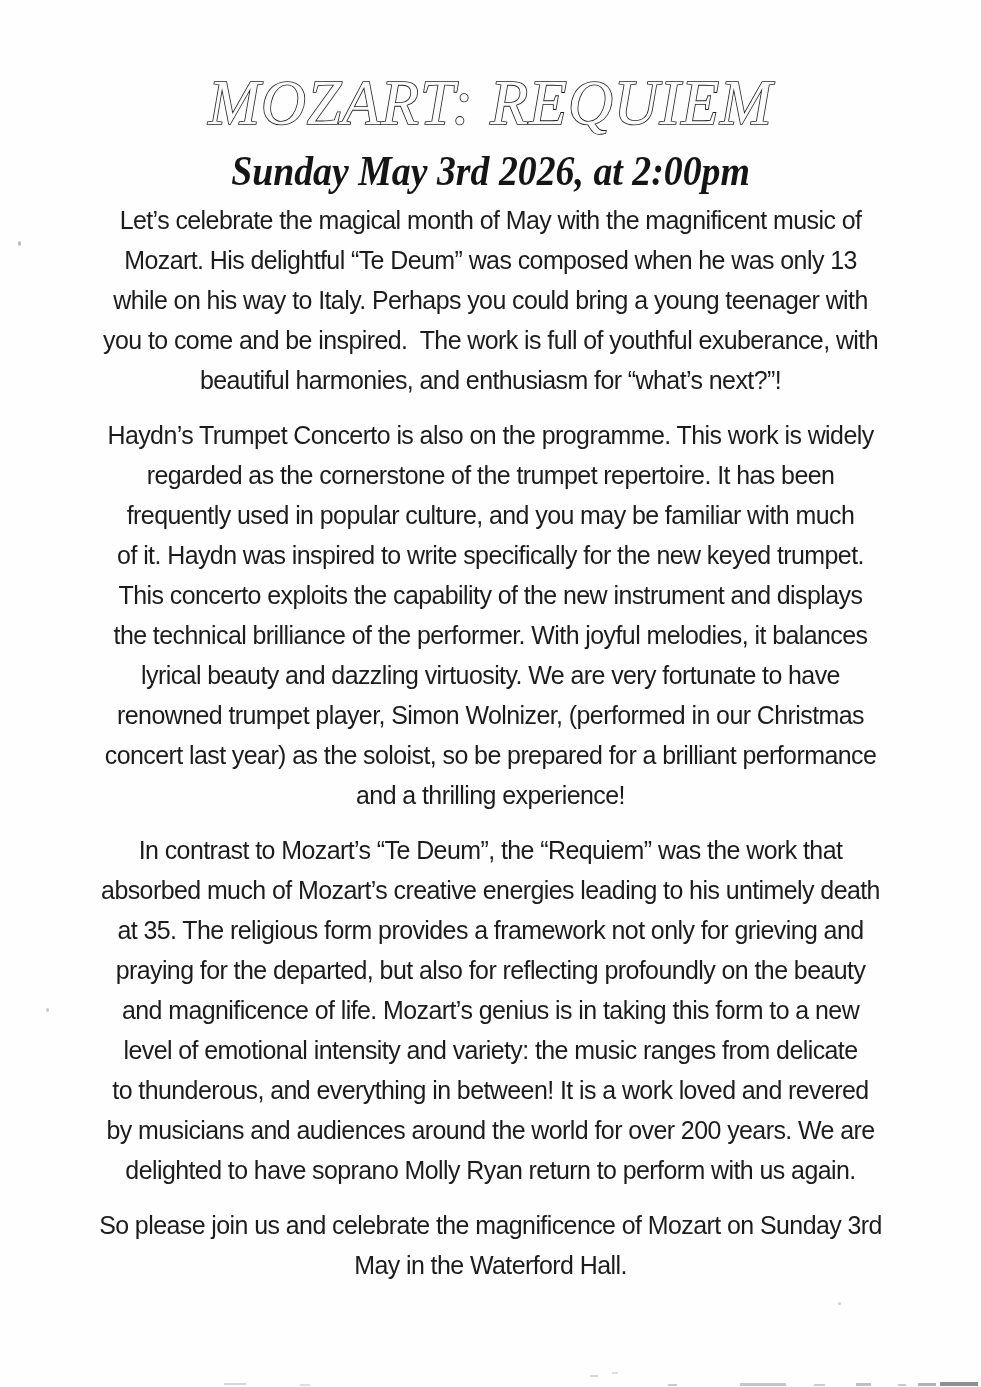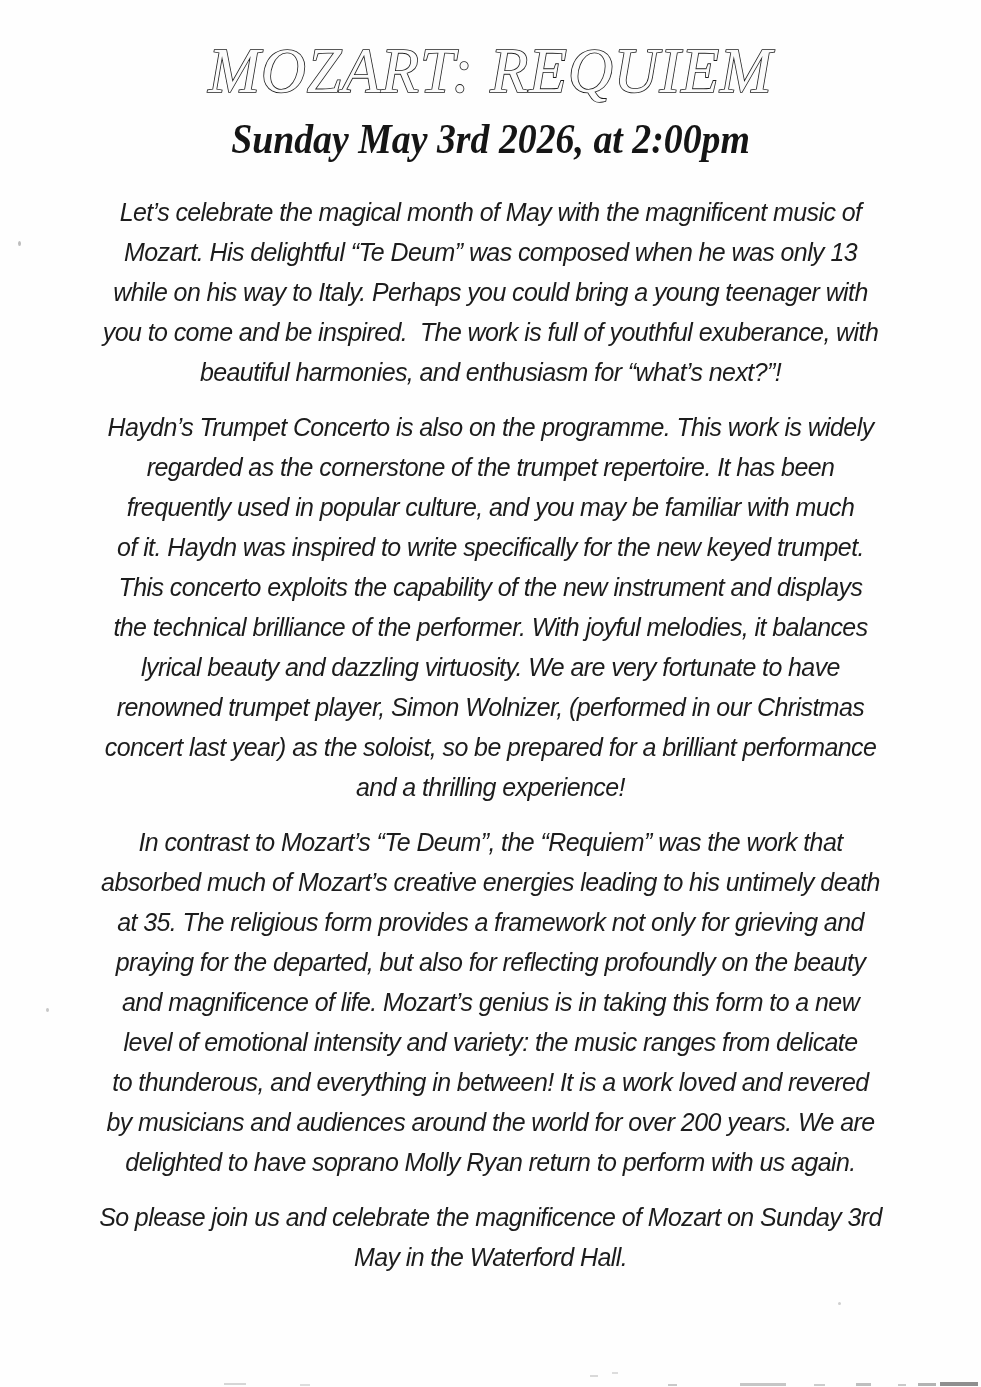--- a/index.html
+++ b/index.html
@@ -8,21 +8,21 @@
     height: 1387px;
     background: #fefefe;
     position: relative;
     overflow: hidden;
     font-family: "Liberation Sans", sans-serif;
     color: #1b1b1b;
   }
   .page {
     position: absolute;
     inset: 0;
-    padding-top: 34px;
+    padding-top: 66px;
     box-sizing: border-box;
   }
   .title {
     margin: 0;
     text-align: center;
     font-family: "Liberation Serif", serif;
     font-style: italic;
     font-weight: normal;
     font-size: 64px;
     line-height: 74px;
@@ -39,22 +39,21 @@
     font-family: "Liberation Serif", serif;
     font-style: italic;
     font-weight: bold;
     font-size: 42px;
     line-height: 50px;
     color: #151515;
     transform: scaleX(0.9);
     transform-origin: 50% 50%;
   }
   .doc-body {
-    margin-top: 28px;
-    font-style: italic;
+    margin-top: 4px;
   }
   .doc-body p {
     margin: 0 0 15px 0;
     font-size: 26px;
     line-height: 40px;
     letter-spacing: -0.6px;
     white-space: pre;
     text-align: center;
     color: #1c1c1c;
     transform: scaleX(0.96);

